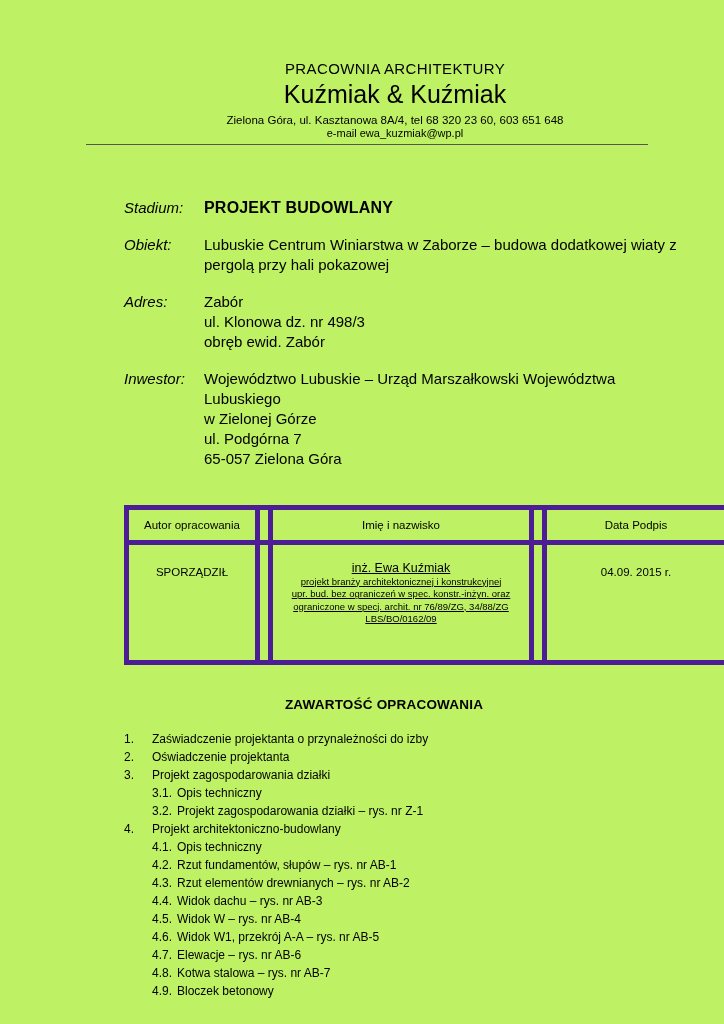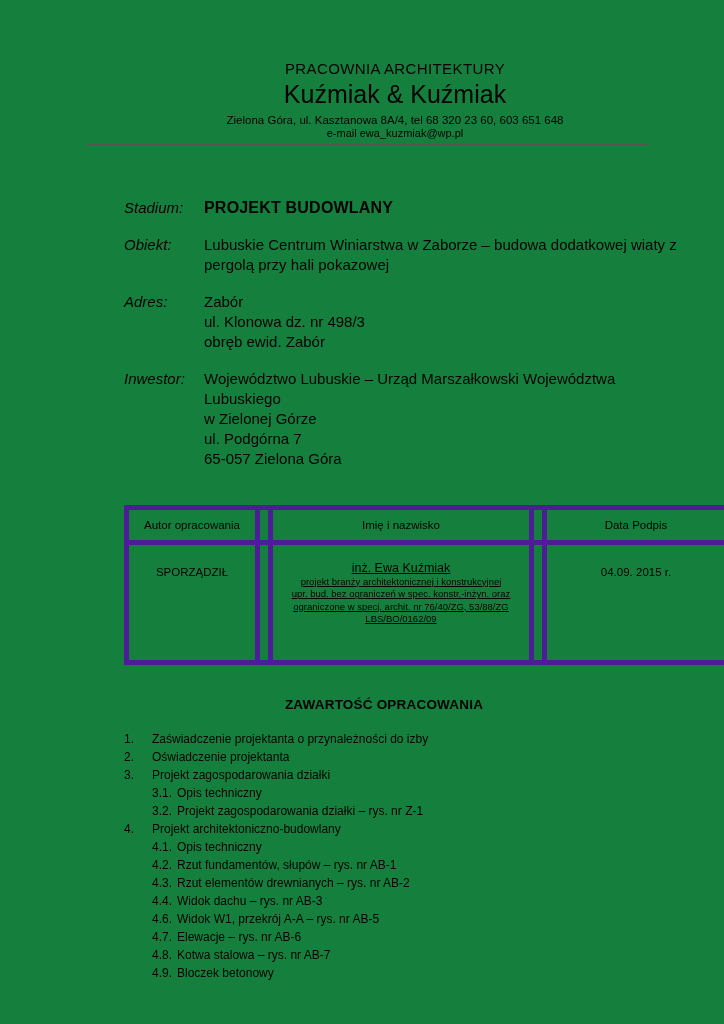--- a/index.html
+++ b/index.html
@@ -4,21 +4,21 @@
 <style>
   html, body {
     margin: 0;
     padding: 0;
     background: #ffffff;
   }
   .page {
     position: relative;
     width: 724px;
     height: 1024px;
-    background: #15803d;
+    background: #bef264;
     color: #000000;
     font-family: "Liberation Sans", sans-serif;
     overflow: hidden;
     box-sizing: border-box;
   }
 
   
   .letterhead {
     margin: 60px 0 0 85px;
     width: 620px;
@@ -206,21 +206,21 @@
       <th class="col-gap"></th>
       <th class="col-date">Data Podpis</th>
     </tr>
     <tr class="sig-body">
       <td class="role-cell">SPORZĄDZIŁ</td>
       <td></td>
       <td class="name-cell">
         <div class="name-main">inż. Ewa Kuźmiak</div>
         <div class="name-detail">projekt branży architektonicznej i konstrukcyjnej</div>
         <div class="name-detail">upr. bud. bez ograniczeń w spec. konstr.-inżyn. oraz</div>
-        <div class="name-detail">ograniczone w specj. archit. nr 76/40/ZG, 53/88/ZG</div>
+        <div class="name-detail">ograniczone w specj. archit. nr 76/89/ZG, 34/88/ZG</div>
         <div class="name-detail">LBS/BO/0162/09</div>
       </td>
       <td></td>
       <td class="date-cell">04.09. 2015 r.</td>
     </tr>
   </tbody>
     </table>
 
   <div class="contents-title">ZAWARTOŚĆ OPRACOWANIA</div>
 
@@ -259,20 +259,24 @@
     </div>
     <div class="toc-item level-2">
       <span class="toc-num">4.3.</span>
       <span class="toc-text">Rzut elementów drewnianych – rys. nr AB-2</span>
     </div>
     <div class="toc-item level-2">
       <span class="toc-num">4.4.</span>
       <span class="toc-text">Widok dachu – rys. nr AB-3</span>
     </div>
     <div class="toc-item level-2">
+      <span class="toc-num">4.5.</span>
+      <span class="toc-text">Widok W – rys. nr AB-4</span>
+    </div>
+    <div class="toc-item level-2">
       <span class="toc-num">4.6.</span>
       <span class="toc-text">Widok W1, przekrój A-A – rys. nr AB-5</span>
     </div>
     <div class="toc-item level-2">
       <span class="toc-num">4.7.</span>
       <span class="toc-text">Elewacje – rys. nr AB-6</span>
     </div>
     <div class="toc-item level-2">
       <span class="toc-num">4.8.</span>
       <span class="toc-text">Kotwa stalowa – rys. nr AB-7</span>

